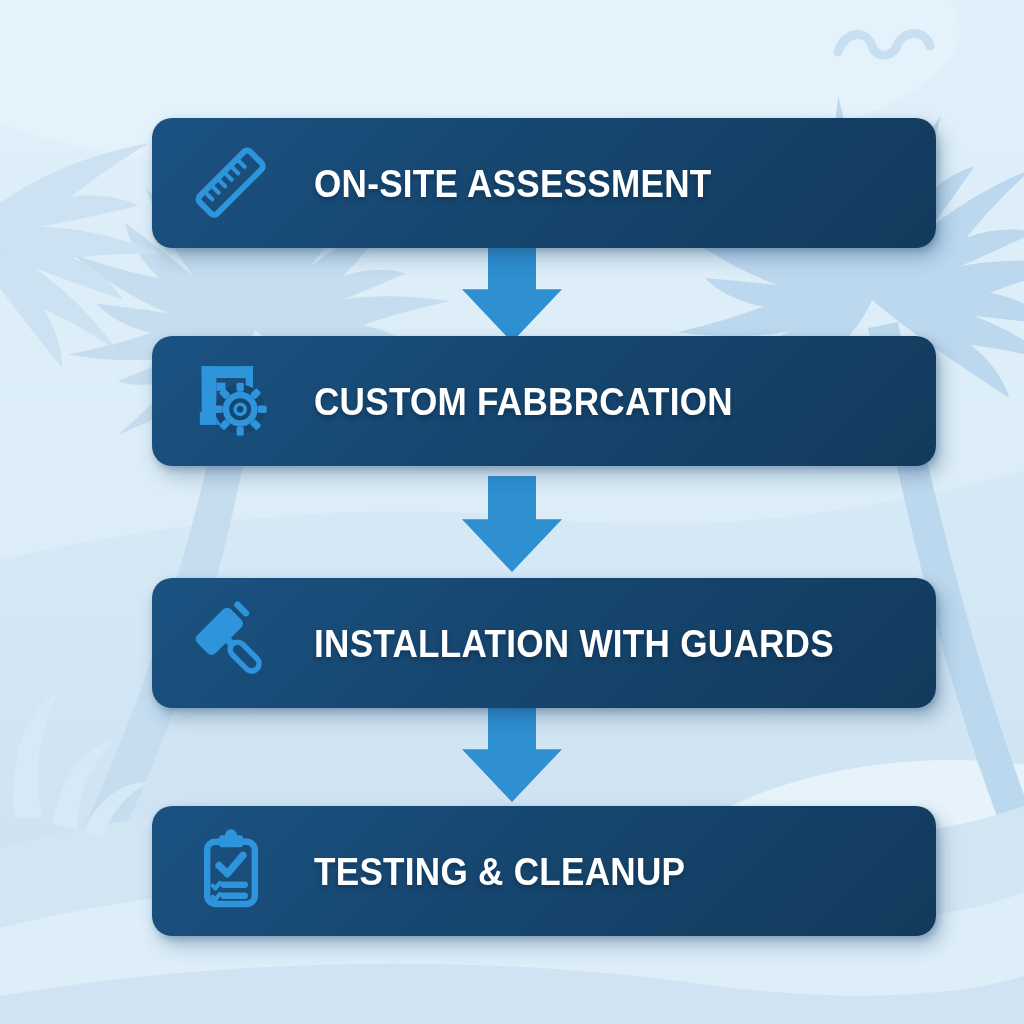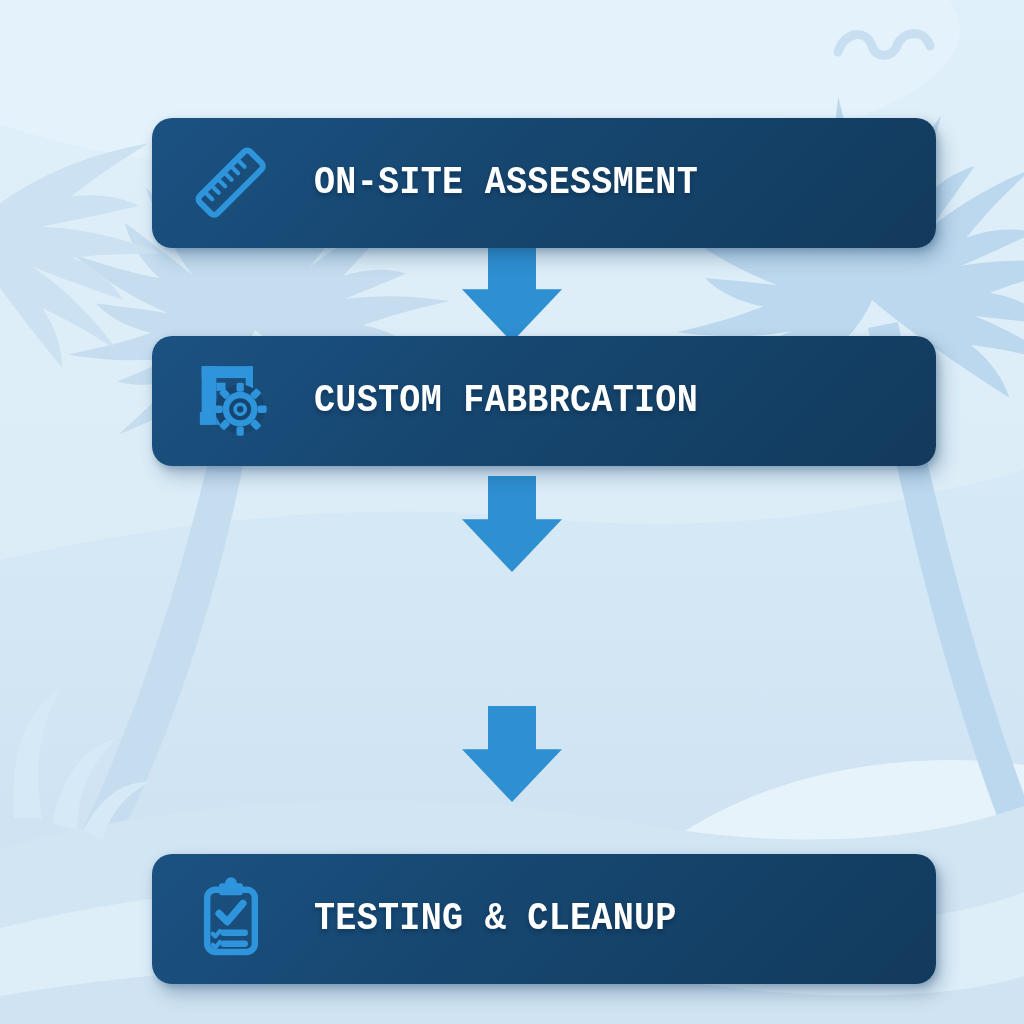--- a/index.html
+++ b/index.html
@@ -1,29 +1,29 @@
 <!DOCTYPE html>
 <html style="--color-bar-fill: #16466F; --color-bar-fill-light: #1B5282; --color-bar-fill-dark: #123A5C; --color-arrow: #2E8FD1; --color-icon: #2E94DB; --color-title-text: #FFFFFF; --color-background: #D9EBF7; --color-silhouette: #C5DDEF; --color-silhouette-dark: #BCD8EE; --color-highlight: #E8F4FB;"><head>
 <meta charset="utf-8">
 <style>
   html,body{margin:0;padding:0;background:#cfe3f1;}
   .canvas{
     position:relative;width:1024px;height:1024px;margin:0 auto;overflow:hidden;
     background:var(--color-background,#d9ebf7);
-    font-family:Liberation Mono, monospace;
+    font-family:Liberation Sans, sans-serif;
   }
   .bg{position:absolute;inset:0;width:1024px;height:1024px;display:block;z-index:0;}
   .step{
     position:absolute;left:152px;width:716px;height:130px;z-index:2;
     background:linear-gradient(135deg,var(--color-bar-fill-light,#1b5282) 0%,var(--color-bar-fill,#16466f) 45%,var(--color-bar-fill-dark,#123a5c) 100%);
     border-radius:20px;
     box-shadow:6px 10px 18px rgba(30,70,110,.30),2px 3px 6px rgba(30,70,110,.25);
     display:flex;align-items:center;padding:0 34px;gap:38px;
   }
-  .s1{top:118px}.s2{top:336px}.s3{top:578px}.s4{top:854px}
+  .s1{top:118px}.s2{top:336px}.s3{top:578px}.s4{top:806px}
   .icon-wrap{width:90px;height:104px;flex:0 0 auto;display:flex;align-items:center;justify-content:center;}
   .icon-wrap svg{overflow:visible;}
   .step-label{
     margin:0;color:var(--color-title-text,#fff);
     font-size:39px;font-weight:700;letter-spacing:.3px;line-height:1;
     transform:scaleX(.9);transform-origin:left center;white-space:nowrap;
     text-shadow:0 3px 5px rgba(8,35,64,.45);
   }
   .arrow{
     position:absolute;left:462px;width:100px;height:96px;z-index:1;
@@ -144,20 +144,33 @@
           <circle cx="58" cy="57" r="7.5"></circle>
           <circle cx="58" cy="57" r="3.5" fill="var(--color-bar-fill,#16466f)"></circle>
         </g>
       </svg>
     </span>
     <h2 class="step-label">CUSTOM FABBRCATION</h2>
   </section>
 
   <div class="arrow a2"></div>
 
+  <section class="step s3">
+    <span class="icon-wrap">
+      <svg width="88" height="92" viewBox="0 0 96 96">
+        <g transform="rotate(-45 48 48)">
+          <rect x="22" y="16" width="52" height="28" rx="6" fill="var(--color-icon,#2e94db)"></rect>
+          <rect x="79" y="20" width="7" height="20" rx="3.5" fill="var(--color-icon,#2e94db)"></rect>
+          <rect x="44" y="42" width="8" height="10" fill="var(--color-icon,#2e94db)"></rect>
+          <rect x="40" y="50" width="16" height="38" rx="8" fill="none" stroke="var(--color-icon,#2e94db)" stroke-width="6"></rect>
+        </g>
+      </svg>
+    </span>
+    <h2 class="step-label">INSTALLATION WITH GUARDS</h2>
+  </section>
 
   <div class="arrow a3"></div>
 
   <section class="step s4">
     <span class="icon-wrap">
       <svg width="88" height="96" viewBox="0 0 96 96">
         <g stroke="var(--color-icon,#2e94db)" fill="none" stroke-linecap="round" stroke-linejoin="round">
           <rect x="22" y="16" width="52" height="68" rx="9" stroke-width="7"></rect>
           <path d="M35 42 L44 51 L61 31" stroke-width="8"></path>
           <path d="M40 63 H63" stroke-width="7"></path>

